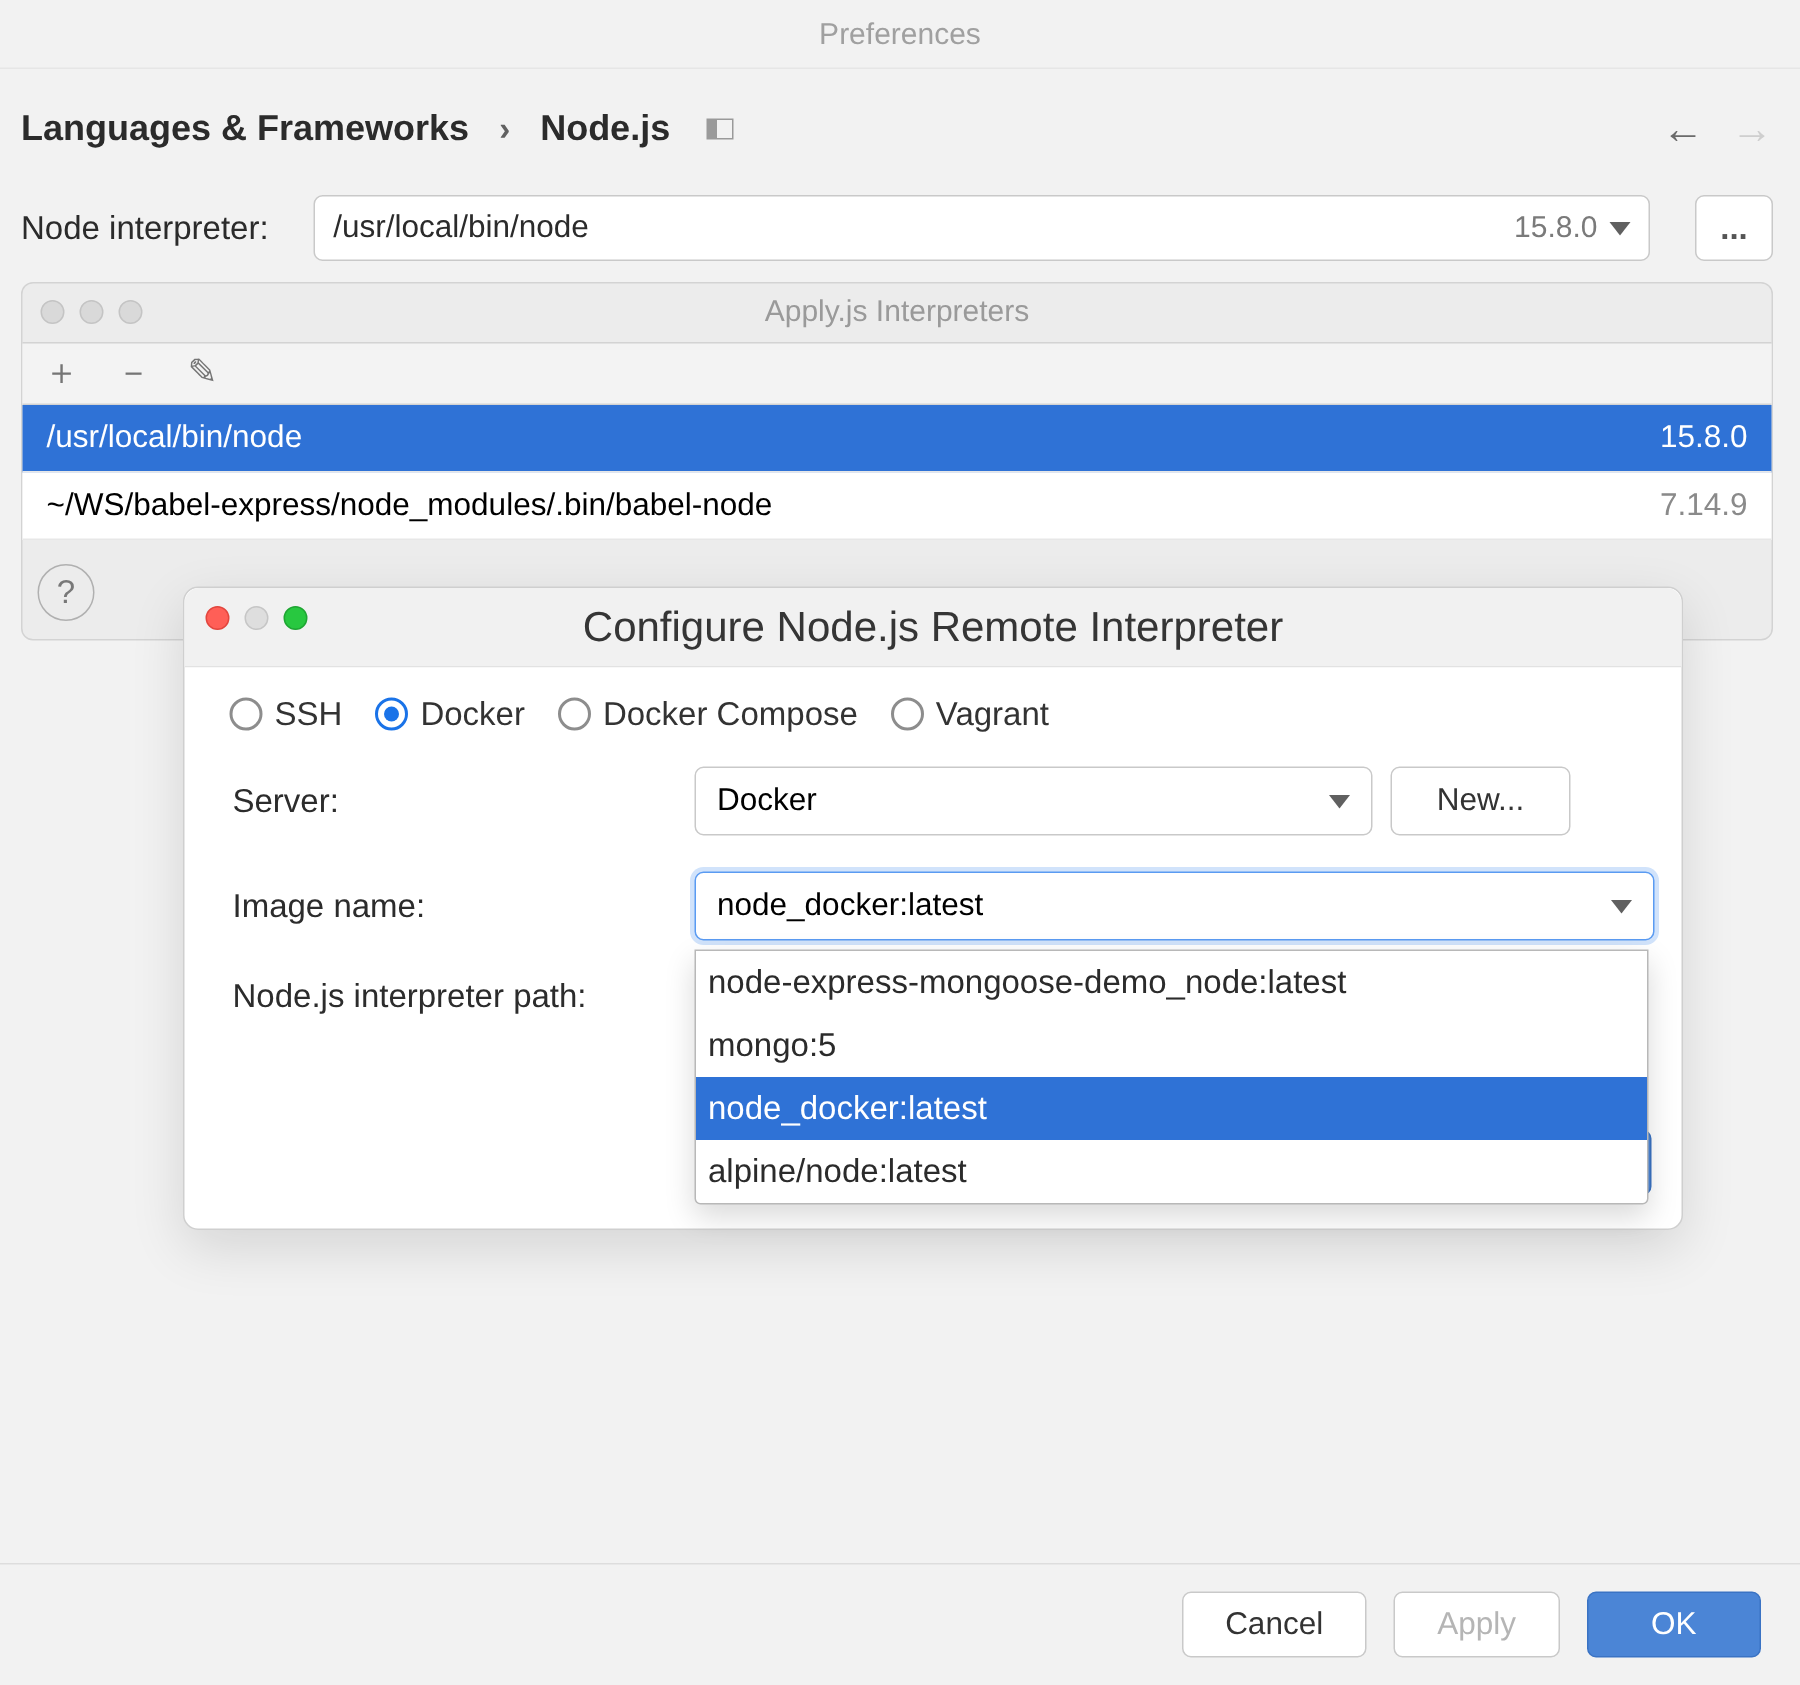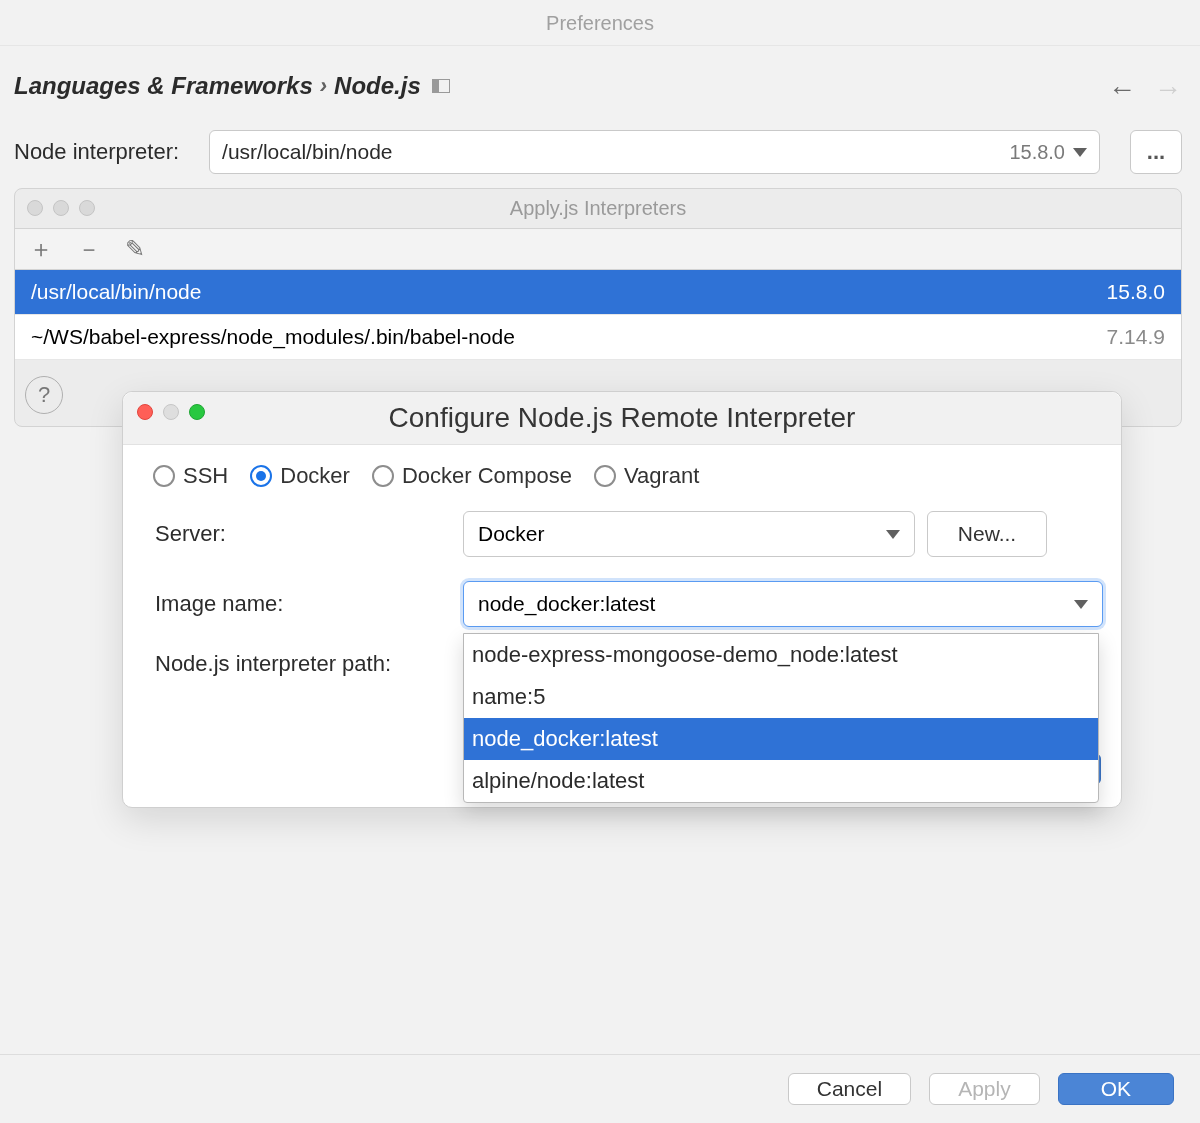--- a/index.html
+++ b/index.html
@@ -20,21 +20,21 @@
   font-size: 20px;
   border-bottom: 1px solid #e6e6e6;
 }
 
 .breadcrumb-bar {
   display: flex;
   align-items: center;
   justify-content: space-between;
   padding: 24px 18px 24px 14px;
 }
-.breadcrumb-left { display: flex; align-items: center; gap: 7px; font-style: italic; }
+.breadcrumb-left { display: flex; align-items: center; gap: 20px; }
 .breadcrumb-left .crumb { font-size: 24px; font-weight: 700; color: #2b2b2b; }
 .breadcrumb-left .sep { font-size: 22px; color: #616161; font-weight: 700; }
 .breadcrumb-icon {
   width: 18px; height: 14px; border: 1px solid #9a9a9a; position: relative; margin-left: 4px;
 }
 .breadcrumb-icon::before { content:""; position:absolute; left:0; top:0; width:6px; height:100%; background:#9a9a9a; }
 .nav-btns { display:flex; gap: 18px; }
 .nav-arrow { font-size: 28px; color:#cfcfcf; cursor:default; }
 .nav-arrow.active { color:#6b6b6b; cursor:pointer; }
 
@@ -130,21 +130,21 @@
   position:absolute; left:340px; top:241px; width:636px;
   background:#fff; border:1px solid #b8b8b8; border-radius:0 0 4px 4px;
   box-shadow: 0 8px 20px rgba(0,0,0,0.15);
   z-index:10;
 }
 .dropdown .opt { padding:8px 8px; font-size:22px; color:#2b2b2b; cursor:pointer; }
 .dropdown .opt.sel { background:#2f72d6; color:#fff; }
 
 .dialog-btns { display:flex; gap:18px; justify-content:flex-end; padding: 64px 20px 22px; }
 .btn {
-  height:32px; padding:0 28px; border-radius:6px; border:1px solid #c9c9c9;
+  height:44px; padding:0 28px; border-radius:6px; border:1px solid #c9c9c9;
   background:#fff; font-size:21px; color:#333; cursor:pointer;
 }
 .btn.primary { background:#4b85d6; border-color:#3a73c4; color:#fff; padding:0 42px; }
 .btn.disabled { color:#b5b5b5; cursor:default; }
 
 .footer {
   position:absolute; bottom:0; left:0; right:0;
   border-top:1px solid #ddd; background:#f2f2f2;
   display:flex; justify-content:flex-end; gap:18px; padding:18px 26px;
 }
@@ -252,21 +252,21 @@
     </div>
   </div>
 
   <div class="form-row">
     <div class="form-label">Node.js interpreter path:</div>
     <div style="flex:1;"></div>
   </div>
 
   <div class="dropdown">
     <div class="opt">node-express-mongoose-demo_node:latest</div>
-    <div class="opt">name:5</div>
+    <div class="opt">mongo:5</div>
     <div class="opt sel">node_docker:latest</div>
     <div class="opt">alpine/node:latest</div>
   </div>
 
   <div class="dialog-btns">
     <button class="btn">Cancel</button>
     <button class="btn primary">OK</button>
   </div>
 </div>
 

